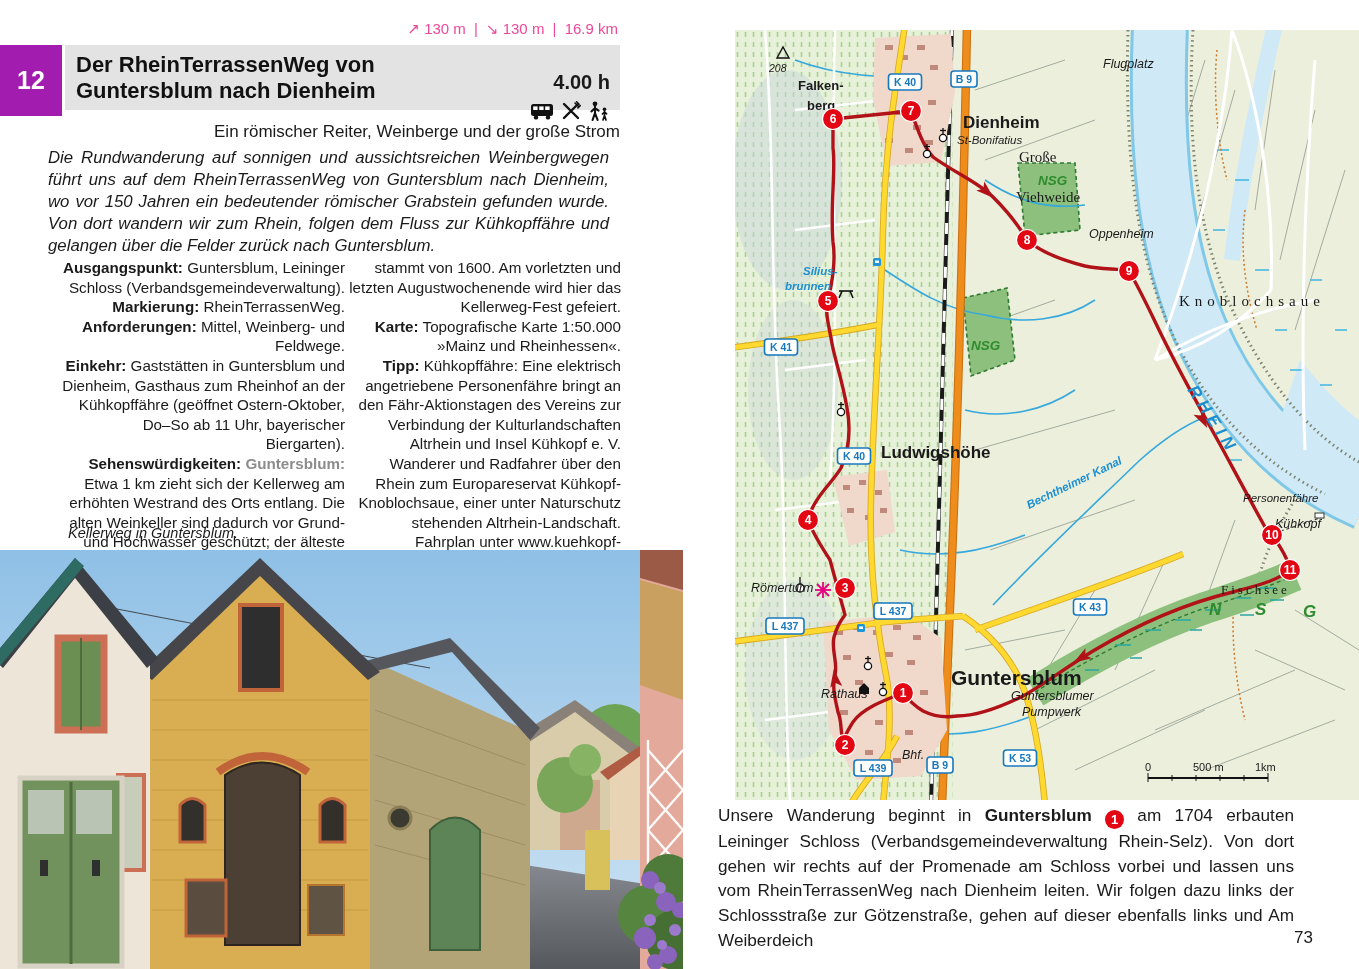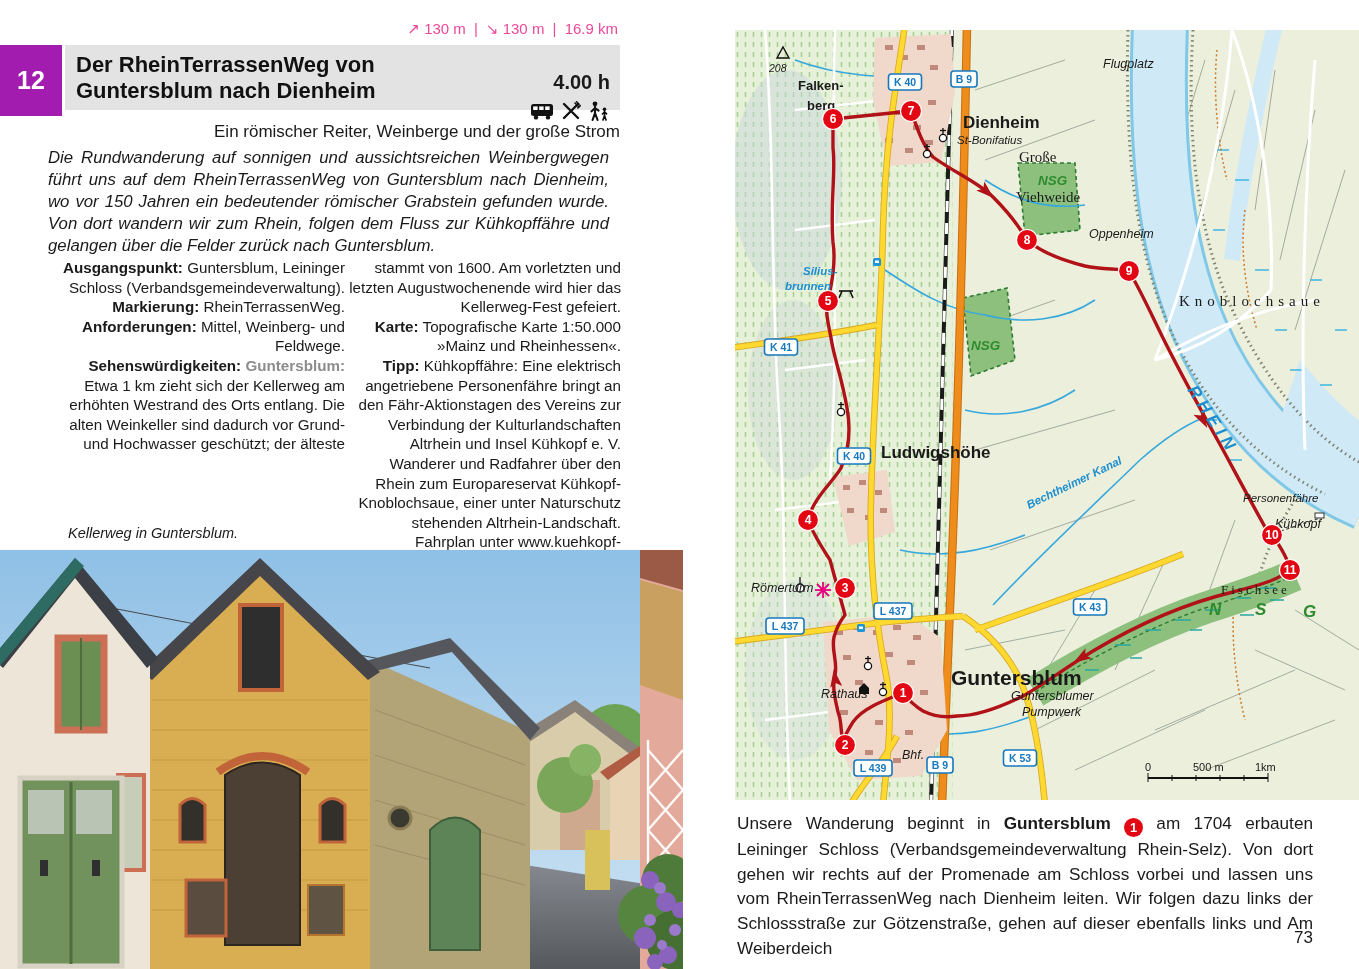--- a/index.html
+++ b/index.html
@@ -29,21 +29,21 @@
   #info-left{left:60px;width:285px;}
   #info-right{left:348px;width:273px;}
   .plc{color:#8c8c8c;font-weight:bold;}
 
   #caption{top:525px;left:68px;width:300px;font-style:italic;font-size:14.5px;}
 
   #photo{top:550px;left:0;width:683px;height:419px;}
   #mapwrap{top:30px;left:735px;width:624px;height:770px;}
 
   
-  #bottom-par{top:803px;left:737px;width:576px;font-size:17.2px;line-height:24.7px;text-align:justify;margin-top:8px;}
+  #bottom-par{top:803px;left:718px;width:576px;font-size:17.2px;line-height:24.7px;text-align:justify;}
   .badge{display:inline-block;width:19px;height:19px;border-radius:50%;background:#e30613;color:#fff;
      font-weight:bold;font-size:13px;line-height:19px;text-align:center;vertical-align:-3px;}
   #page-num{top:928px;left:1240px;width:73px;text-align:right;font-size:17px;}
 
   
   svg text{fill:#1a1a1a;font-family:"Liberation Sans","DejaVu Sans",sans-serif;}
   .lbl-town{font-weight:bold;font-size:17px;}
   .lbl-town-big{font-weight:bold;font-size:21px;}
   .lbl-place{font-weight:bold;font-size:13px;}
   .lbl-it-sm{font-style:italic;font-size:11.5px;}
@@ -104,20 +104,21 @@
   </div>
 </div>
 
 <div class="abs" id="heading">Ein römischer Reiter, Weinberge und der große Strom</div>
 <div class="abs" id="intro">Die Rundwanderung auf sonnigen und aussichtsreichen Weinbergwegen führt uns auf dem RheinTerrassenWeg von Guntersblum nach Dienheim, wo vor 150 Jahren ein bedeutender römischer Grabstein gefunden wurde. Von dort wandern wir zum Rhein, folgen dem Fluss zur Kühkopffähre und gelangen über die Felder zurück nach Guntersblum.</div>
 
 <div class="abs infocol" id="info-left">
   <p><b>Ausgangspunkt:</b><span> Guntersblum, Leininger Schloss (Verbandsgemeindeverwaltung).</span></p>
   <p><b>Markierung:</b><span> RheinTerrassenWeg.</span></p>
   <p><b>Anforderungen:</b><span> Mittel, Weinberg- und Feldwege.</span></p>
+  <p><b>Einkehr:</b><span> Gaststätten in Guntersblum und Dienheim, Gasthaus zum Rheinhof an der Kühkopffähre (geöffnet Ostern-Oktober, Do–So ab 11 Uhr, bayerischer Biergarten).</span></p>
   <p><b>Sehenswürdigkeiten:</b> <b class="plc">Guntersblum:</b><span> Etwa 1 km zieht sich der Kellerweg am erhöhten Westrand des Orts entlang. Die alten Weinkeller sind dadurch vor Grund- und Hochwasser geschützt; der älteste</span></p>
 </div>
 <div class="abs infocol" id="info-right">
   <p><span>stammt von 1600. Am vorletzten und letzten Augustwochenende wird hier das Kellerweg-Fest gefeiert.</span></p>
   <p><b>Karte:</b><span> Topografische Karte 1:50.000 »Mainz und Rheinhessen«.</span></p>
   <p><b>Tipp:</b><span> Kühkopffähre: Eine elektrisch angetriebene Personenfähre bringt an den Fähr-Aktionstagen des Vereins zur Verbindung der Kulturlandschaften Altrhein und Insel Kühkopf e. V. Wanderer und Radfahrer über den Rhein zum Europareservat Kühkopf-Knoblochsaue, einer unter Naturschutz stehenden Altrhein-Landschaft. Fahrplan unter www.kuehkopf-faehre.de.</span></p>
 </div>
 
 <div class="abs" id="caption">Kellerweg in Guntersblum.</div>
 

